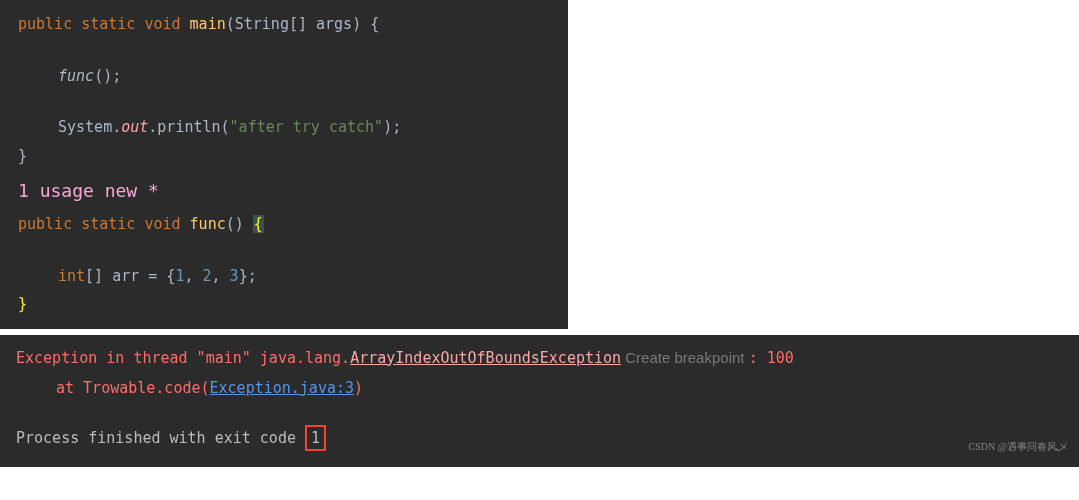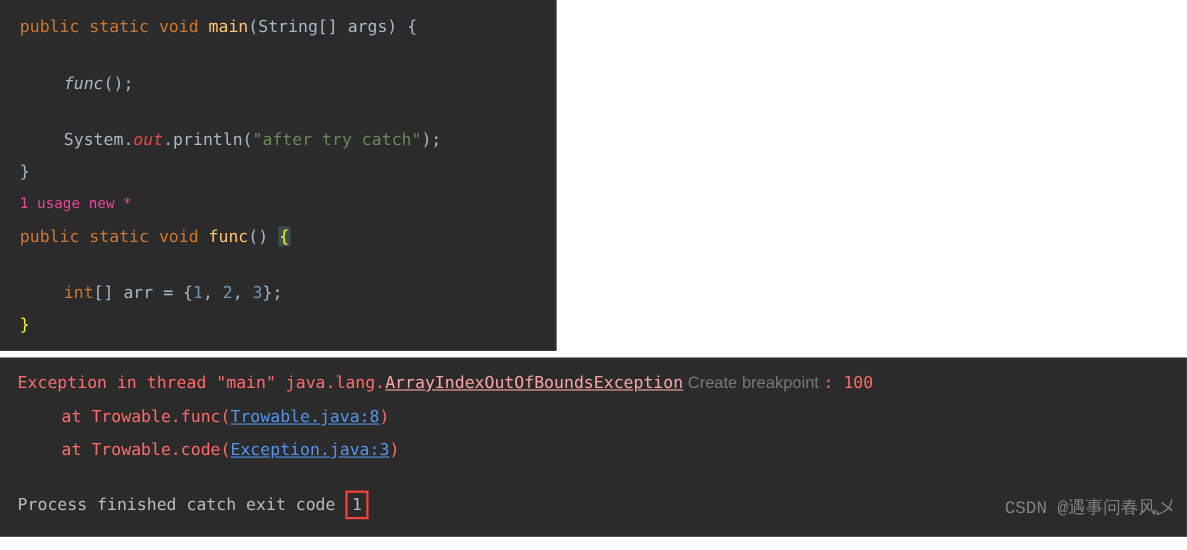--- a/index.html
+++ b/index.html
@@ -6,33 +6,33 @@
     body {
       font-family: 'Consolas', 'Monaco', monospace;
       font-size: 15px;
       background: #ffffff;
       width: 1079px;
       height: 500px;
     }
     .editor-pane {
       background: #2b2b2b;
       padding: 10px 0 10px 18px;
-      width: 506px;
+      width: 568px;
       line-height: 1.9;
     }
     .editor-pane .token-keyword { color: #cc7832; }
     .editor-pane .token-punct { color: #a9b7c6; }
     .editor-pane .token-type { color: #a9b7c6; }
     .editor-pane .token-method { color: #ffc66d; }
     .editor-pane .token-string { color: #6a8759; }
     .editor-pane .token-num { color: #6897bb; }
-    .editor-pane .token-field { color: #ef4444; font-style: italic; }
+    .editor-pane .token-field { color: #fca5a5; font-style: italic; }
     .editor-pane .token-func-italic { color: #a9b7c6; font-style: italic; }
     .editor-pane .token-plain { color: #a9b7c6; }
-    .editor-pane .hint { color: #ec4899; font-size: 13px; padding: 4px 0 2px 0; }
+    .editor-pane .hint { color: #f9a8d4; font-size: 18px; padding: 4px 0 2px 0; }
     .editor-pane .brace-hl { background: #3b514d; color: #ffef28; padding: 0 1px; }
     .editor-pane .brace-hl2 { color: #ffef28; }
     .editor-pane .idx-hl { background: #214283; }
     .code-line { white-space: pre; }
     .indent1 { padding-left: 40px; margin-top: 23px; }
     .console-pane {
       background: #2b2b2b;
       width: 1079px;
       margin-top: 6px;
       padding: 8px 16px 14px 16px;
@@ -43,39 +43,38 @@
     .console-pane .link { color: #5394ec; text-decoration: underline; }
     .console-pane .action { color: #787878; font-family: Arial, sans-serif; font-size: 15px; }
     .console-pane .excl { color: #fca5a5; text-decoration: underline; }
     .console-pane .plain { color: #bbbbbb; white-space: pre; }
     .redbox { border: 2px solid #f44336; padding: 2px 4px; }
     .watermark {
       position: absolute;
       right: 12px;
       bottom: 10px;
       color: rgba(200,200,200,0.55);
-      font-family: Liberation Mono, monospace;
-      font-size: 16px;
+      font-family: Liberation Serif, serif;
+      font-size: 10px;
     }
     .indent-c { padding-left: 40px; }
   </style>
 </head>
 <body>
 
 <div class="editor-pane">
   <div class="code-line"><span class="token-keyword">public</span><span class="token-plain"> </span><span class="token-keyword">static</span><span class="token-plain"> </span><span class="token-keyword">void</span><span class="token-plain"> </span><span class="token-method">main</span><span class="token-punct">(</span><span class="token-type">String</span><span class="token-punct">[] </span><span class="token-plain">args</span><span class="token-punct">) {</span></div>
   <div class="code-line indent1"><span class="token-func-italic">func</span><span class="token-punct">();</span></div>
   <div class="code-line indent1"><span class="token-plain">System.</span><span class="token-field">out</span><span class="token-punct">.</span><span class="token-plain">println</span><span class="token-punct">(</span><span class="token-string">"after try catch"</span><span class="token-punct">);</span></div>
   <div class="code-line"><span class="token-punct">}</span></div>
   <div class="hint"><span>1 usage</span><span>   new *</span></div>
   <div class="code-line"><span class="token-keyword">public</span><span class="token-plain"> </span><span class="token-keyword">static</span><span class="token-plain"> </span><span class="token-keyword">void</span><span class="token-plain"> </span><span class="token-method">func</span><span class="token-punct">() </span><span class="brace-hl">{</span></div>
   <div class="code-line indent1"><span class="token-keyword">int</span><span class="token-punct">[] arr = {</span><span class="token-num">1</span><span class="token-punct">, </span><span class="token-num">2</span><span class="token-punct">, </span><span class="token-num">3</span><span class="token-punct">};</span></div>
   <div class="code-line"><span class="brace-hl2">}</span></div>
 </div>
 
 <div class="console-pane">
   <div><span class="err">Exception in thread "main" java.lang.</span><span class="excl">ArrayIndexOutOfBoundsException</span><span class="action"> Create breakpoint </span><span class="err">: </span><span class="err">100</span></div>
-  <div class="indent-c"><span class="err">at Trowable.func(</span><span class="link">Trowable.java:8</span><span class="err">)</span></div>
   <div class="indent-c"><span class="err">at Trowable.code(</span><span class="link">Exception.java:3</span><span class="err">)</span></div>
   <div style="height:20px"></div>
-  <div><span class="plain">Process finished catch exit code </span><span class="plain redbox">1</span></div>
+  <div><span class="plain">Process finished with exit code </span><span class="plain redbox">1</span></div>
   <div class="watermark">CSDN @遇事问春风乄</div>
 </div>
 
 </body></html>

